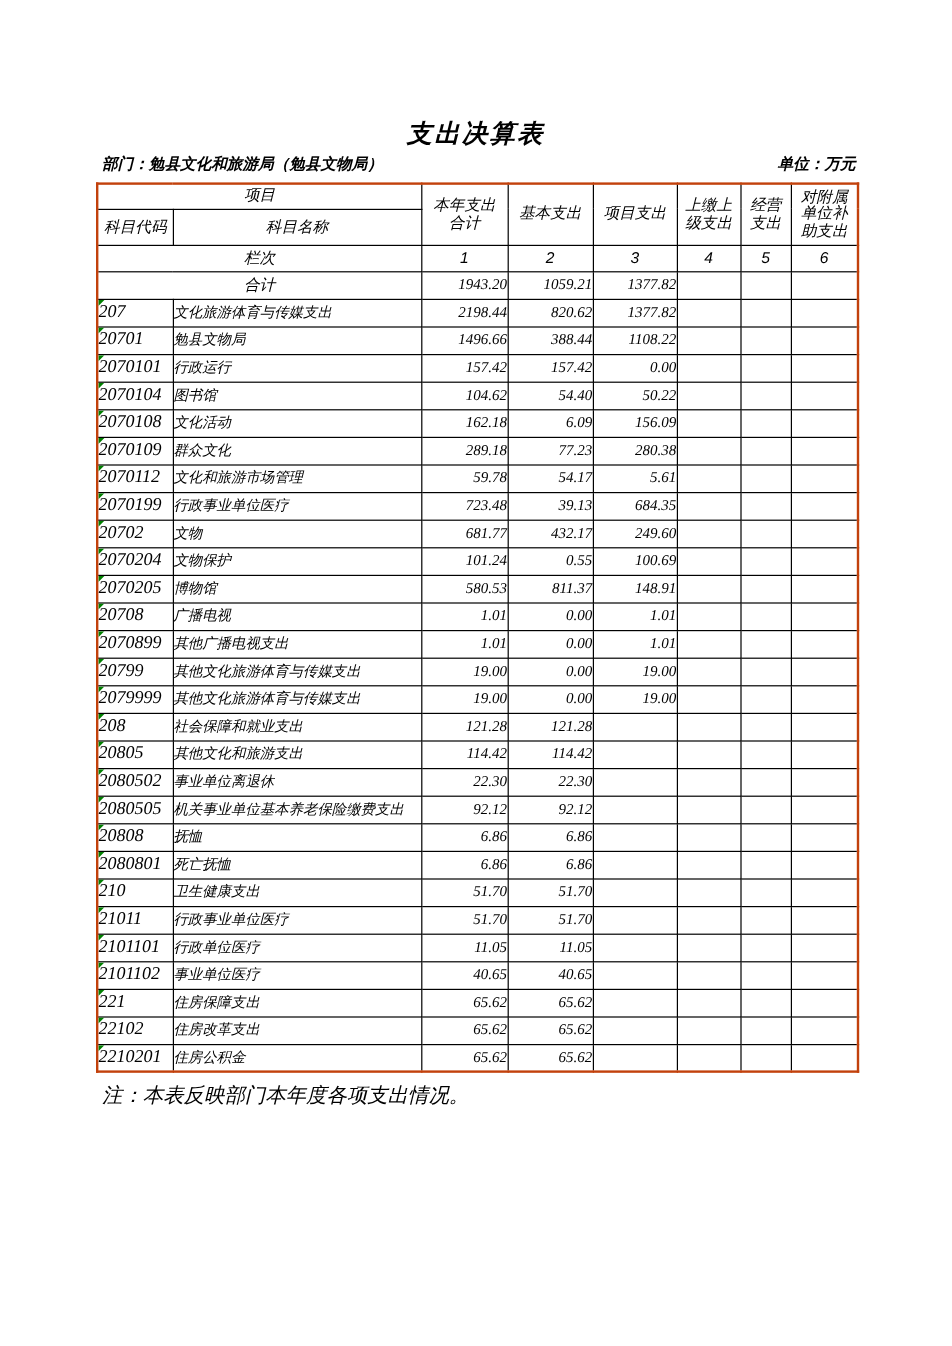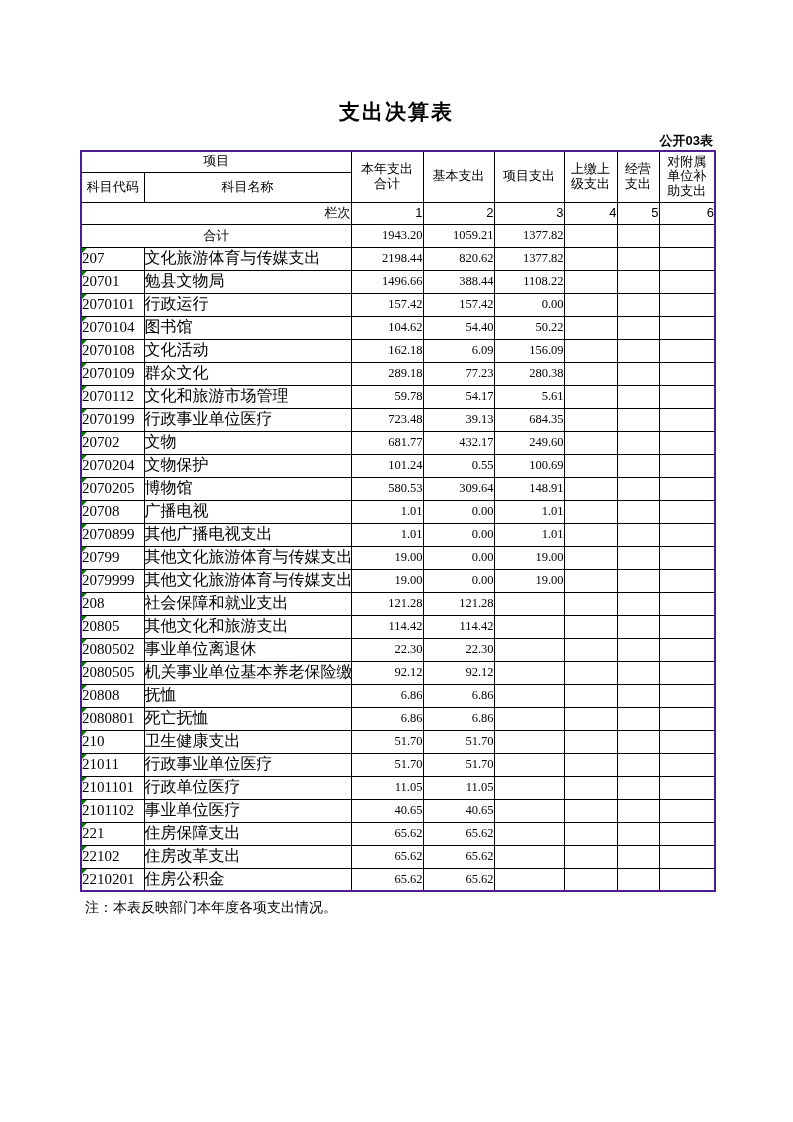--- a/index.html
+++ b/index.html
@@ -1,45 +1,48 @@
 <!DOCTYPE html>
 <html><head>
 <meta charset="utf-8">
 <style>
   html,body{margin:0;padding:0;background:#ffffff;}
   body{width:793px;height:1122px;color:#000;font-family:"Liberation Sans",sans-serif;}
-  .sheet{position:relative;width:793px;height:1122px;background:#fff;overflow:hidden;}
+  .sheet{position:relative;width:793px;height:1122px;background:#fff;overflow:hidden;font-style:italic;}
   .title{margin:0;padding-top:99px;text-align:center;font-size:21px;font-weight:bold;letter-spacing:2px;line-height:26px;}
   .form-code{margin:7px 80px 0 0;text-align:right;font-size:13px;font-weight:bold;}
   .meta-row{display:flex;justify-content:space-between;margin:3px 80px 6px 85px;font-size:13px;font-weight:bold;}
-  table.fin{border-collapse:collapse;table-layout:fixed;margin-left:80px;width:634px;border:2px solid #4c1d95;}
+  table.fin{border-collapse:collapse;table-layout:fixed;margin-left:80px;width:634px;border:2px solid #c2410c;}
   table.fin th,table.fin td{border:1px solid #000;padding:0;overflow:hidden;vertical-align:middle;}
   thead th{font-size:13px;font-weight:normal;text-align:center;line-height:1.12;}
   tr.hrow1{height:21px;}
   tr.hrow2{height:30px;}
   tr.rank-row{height:22px;}
-  tr.rank-row th{font-size:13px;font-weight:normal;text-align:right;}
+  tr.rank-row th{font-size:13px;font-weight:normal;text-align:center;}
   .pre{white-space:pre-line;}
   tbody tr{height:23px;}
   td.c-label{font-family:"Liberation Sans",sans-serif;font-size:13px;text-align:center;}
   td.code{font-family:"Liberation Serif",serif;font-size:15px;text-align:left;padding-left:3px;position:relative;}
-  td.name{font-family:"Liberation Serif",serif;font-size:16px;text-align:left;padding-left:4px;white-space:nowrap;}
+  td.name{font-family:"Liberation Serif",serif;font-size:12px;text-align:left;padding-left:4px;white-space:nowrap;}
   td.num{font-family:"Liberation Serif",serif;font-size:12.5px;text-align:right;padding-right:8px;}
   .marker{position:absolute;top:0;left:0;width:0;height:0;border-top:5px solid #008000;border-right:5px solid transparent;}
-  .note{margin:7px 0 0 85px;font-family:"Liberation Serif",serif;font-size:14px;}
+  .note{margin:7px 0 0 85px;font-family:"Liberation Serif",serif;font-size:17px;}
 </style>
 </head>
 <body>
 
 <div class="sheet">
 
   <h1 class="title">支出决算表</h1>
 
-  <div class="form-code">公开03表</div>
-
+
+  <div class="meta-row">
+    <span>部门：勉县文化和旅游局（勉县文物局）</span>
+    <span>单位：万元</span>
+  </div>
 
   <table class="fin">
     <colgroup>
       <col style="width:63px">
       <col style="width:207px">
       <col style="width:72px">
       <col style="width:71px">
       <col style="width:70px">
       <col style="width:53px">
       <col style="width:42px">
@@ -182,21 +185,21 @@
           <td class="num">0.55</td>
           <td class="num">100.69</td>
           <td class="num"></td>
           <td class="num"></td>
           <td class="num"></td>
         </tr>
         <tr>
           <td class="code"><span class="marker" style="border-top-color: rgb(0, 128, 0);"></span>2070205</td>
           <td class="name">博物馆</td>
           <td class="num">580.53</td>
-          <td class="num">309.64</td>
+          <td class="num">811.37</td>
           <td class="num">148.91</td>
           <td class="num"></td>
           <td class="num"></td>
           <td class="num"></td>
         </tr>
         <tr>
           <td class="code"><span class="marker" style="border-top-color: rgb(0, 128, 0);"></span>20708</td>
           <td class="name">广播电视</td>
           <td class="num">1.01</td>
           <td class="num">0.00</td>

